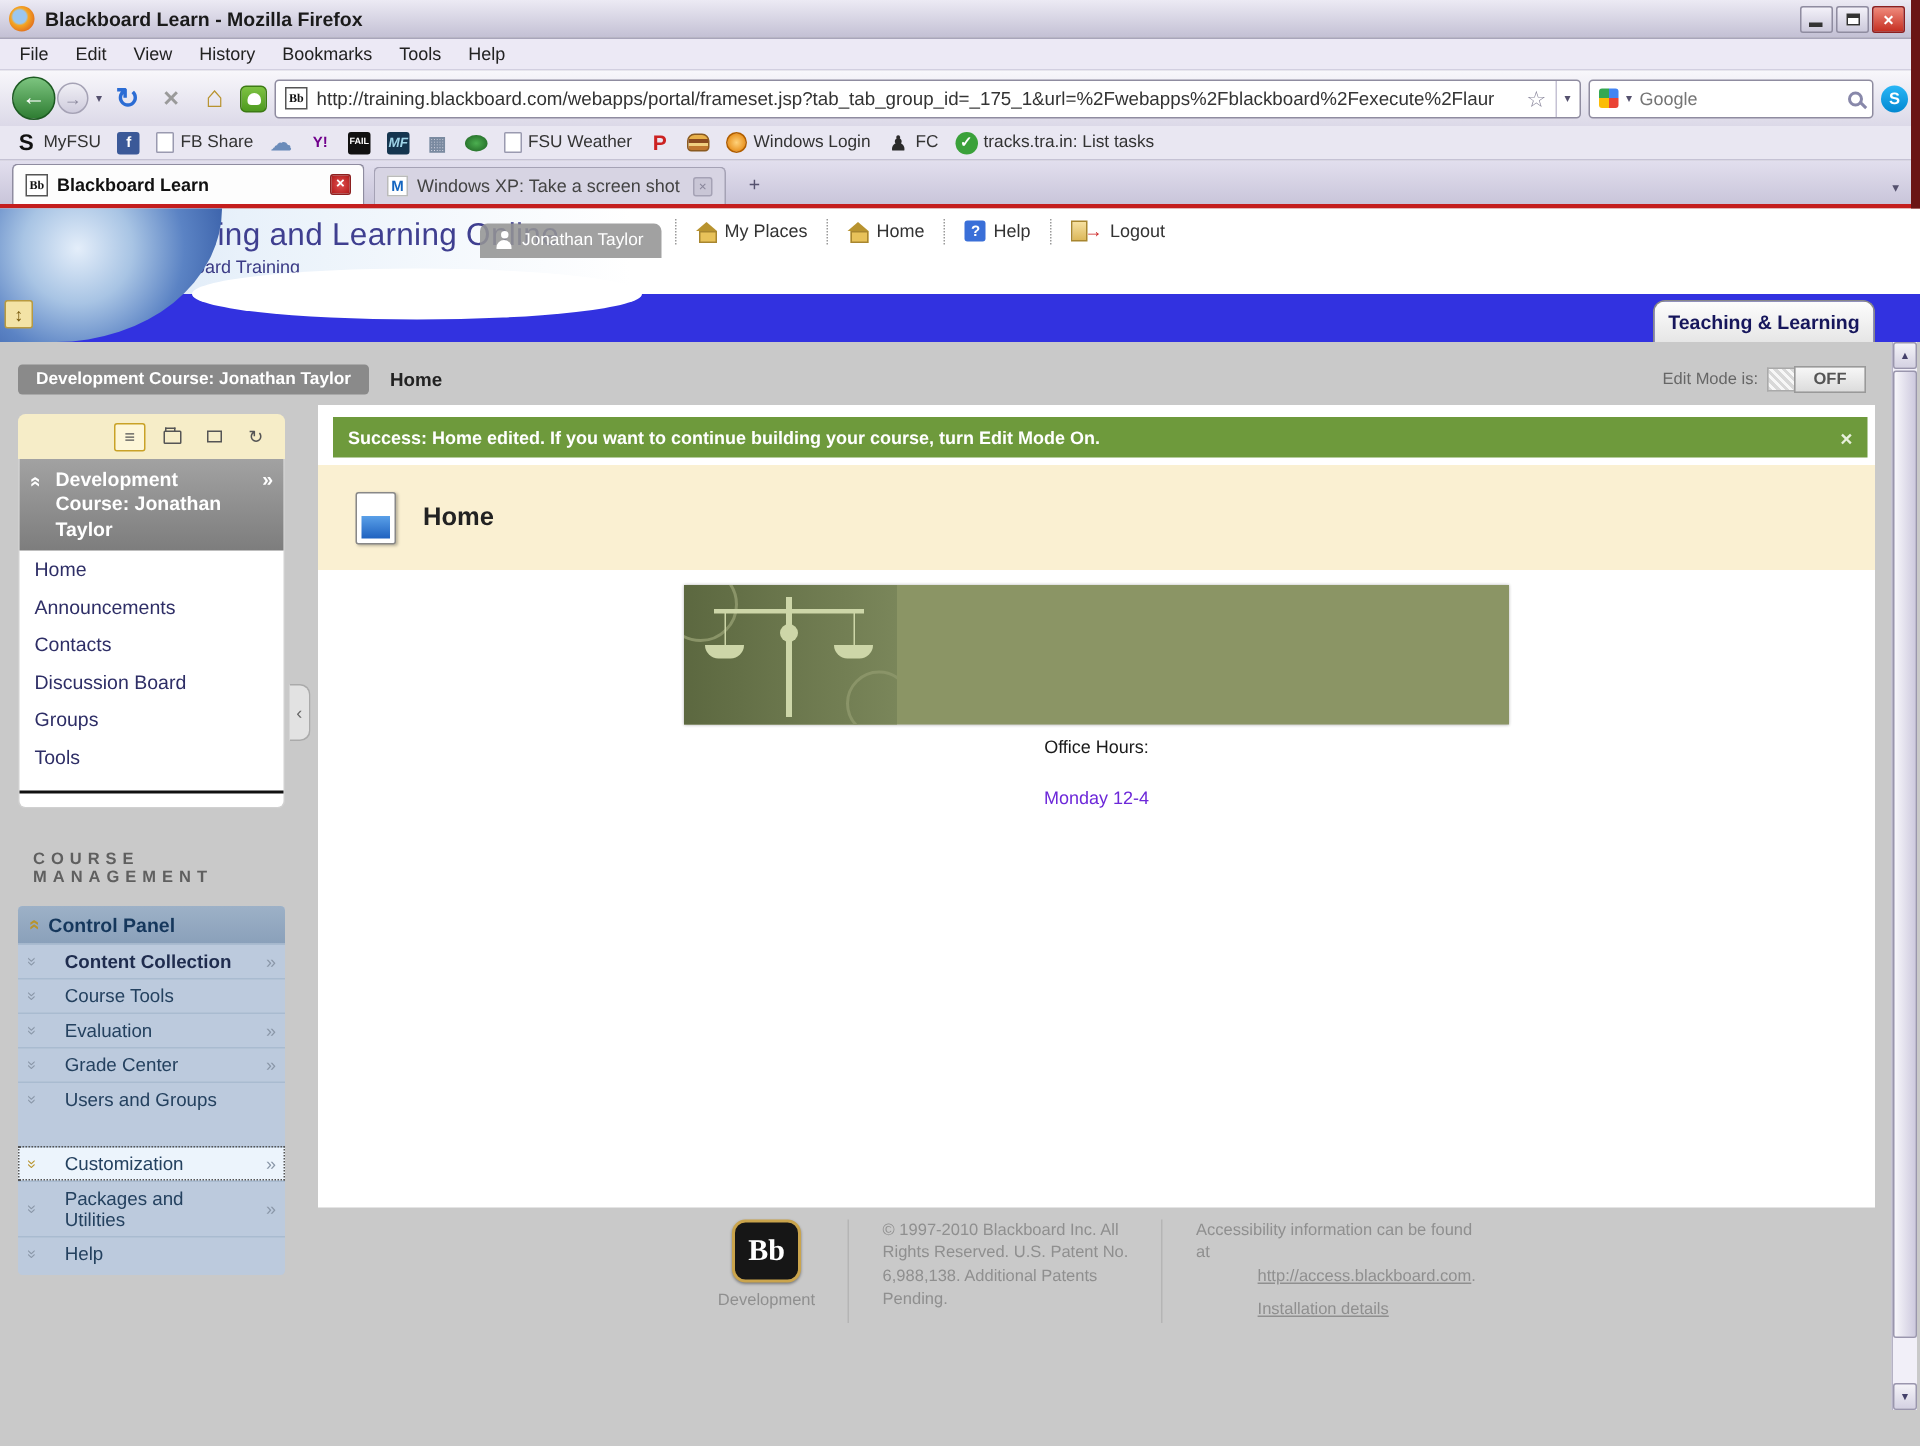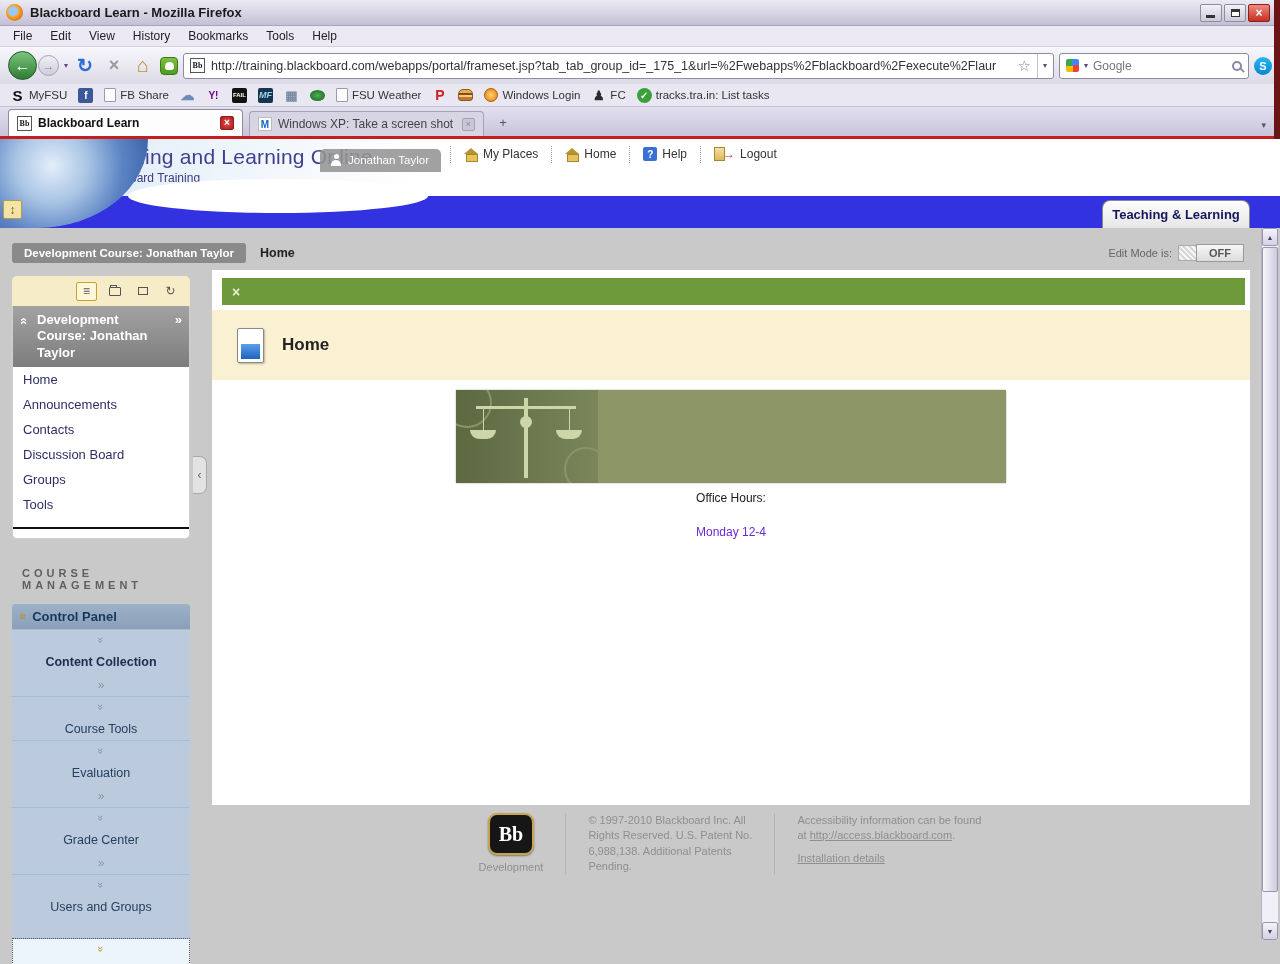--- a/index.html
+++ b/index.html
@@ -125,21 +125,21 @@
   .course-head .fwd { position:absolute; right:7px; top:6px; }
   .rot90 { display:inline-block; transform:rotate(90deg); }
   .menu-item { font-size:13px; color:#2e2e66; padding:5px 10px; }
   .menu-rule { border-top:2px solid #111; margin-top:10px; }
   .collapse-handle { position:absolute; left:193px; top:228px; width:14px; height:38px; background:#e2e2e2; border:1px solid #aaa; border-left:0; border-radius:0 7px 7px 0; color:#666; font-size:12px; display:flex; align-items:center; justify-content:center; }
 
   .cm-label { margin:28px 0 0 10px; font-size:11px; font-weight:bold; letter-spacing:4px; color:#5f5f5f; }
   .cpanel { margin-top:13px; background:#bccadd; border-radius:3px; padding-bottom:3px; }
   .cpanel-head { background:linear-gradient(#9db1c7,#8aa0ba); border-radius:3px 3px 0 0; font-weight:bold; font-size:13px; color:#15375c; padding:5px 8px; display:flex; align-items:center; gap:5px; }
   .gold { color:#b8942e; }
-  .cp-row { display:flex; align-items:center; gap:9px; font-size:12.5px; color:#24415f; padding:4px 6px; border-top:1px solid #a9bbd0;flex-direction:column; }
+  .cp-row { display:flex; align-items:center; gap:19px; font-size:12.5px; color:#24415f; padding:4px 6px; border-top:1px solid #a9bbd0; }
   .cp-row .chev { color:#8a97a8; font-size:11px; }
   .cp-row .lbl { flex:1; }
   .cp-row .arrow { color:#8a97a8; font-size:12px; }
   .cp-row.bold .lbl { font-weight:bold; color:#1f2c4e; }
   .cp-row.hl { background:#ecf4fc; outline:1px dotted #555; outline-offset:-1px;margin-top:20px; }
   .cp-row.hl .chev { color:#b8942e; }
 
   
   .main-panel { position:absolute; left:212px; top:42px; width:1038px; height:535px; background:#fff; }
   .successbar { margin:8px 5px 0 10px; height:27px; background:#6e9a3c; color:#fff; font-weight:bold; font-size:12px; display:flex; align-items:center; padding:0 10px; }
@@ -168,21 +168,21 @@
   .oh-value { text-align:center; font-size:12px; color:#6d28d9; margin-top:20px; }
 
   
   .bb-footer { position:absolute; left:212px; top:585px; width:1038px; display:flex; justify-content:center; align-items:flex-start; color:#8f8f8f; font-size:11px; }
   .f-col { padding:0 22px; }
   .f-div { border-left:1px solid #b5b5b5; align-self:stretch; }
   .bb-logo { width:46px; height:42px; background:#161616; border:2px solid #caa44c; border-radius:9px; color:#fff; font-family:"Liberation Serif",serif; font-weight:bold; font-size:20px; display:flex; align-items:center; justify-content:center; margin:0 auto; box-shadow:0 1px 2px rgba(0,0,0,.4); }
   .bb-logo-caption { text-align:center; margin-top:6px; }
   .f-copy { width:208px; line-height:1.4; }
   .f-access { width:230px; line-height:1.4; }
-  .f-link { color:#8f8f8f; text-decoration:underline; }
+  .f-link { color:#8f8f8f; text-decoration:underline;margin-left:41px; }
   .f-install { display:inline-block; margin-top:7px; }
 
   
   .vscroll { position:absolute; right:2px; top:0; width:17px; height:712px; background:#f1eff8; border-left:1px solid #b5b2c5; }
   .sbtn { position:absolute; left:0; width:16px; height:18px; background:linear-gradient(#f4f3f8,#d4d1e2); border:1px solid #9a96ad; border-radius:2px; font-size:7px; color:#44406a; display:flex; align-items:center; justify-content:center; }
   .sbtn.up { top:0; } .sbtn.down { bottom:0; }
   .sthumb { position:absolute; left:0; top:19px; width:16px; height:645px; background:linear-gradient(90deg,#f8f7fb,#cdc9de); border:1px solid #9a96ad; border-radius:2px; }
   .statusbar { height:24px; background:linear-gradient(#f2f1f4,#dcdbe2); border-top:1px solid #8f8ca0; display:flex; align-items:center; padding-left:6px; font-size:12px; color:#222; }
 </style>
 </head>
@@ -428,20 +428,21 @@
           <span class="chev rot90">»</span>
           <span class="lbl">Help</span>
         </div>
       </div>
     </div>
 
     <div class="collapse-handle">‹</div>
 
     <div class="main-panel">
       <div class="successbar">
+        <span class="msg">Success: Home edited. If you want to continue building your course, turn Edit Mode On.</span>
         <span class="x">×</span>
       </div>
       <div class="content-head">
         <span class="doc"></span>
         <span class="page-title">Home</span>
       </div>
       <div class="banner">
         <span class="statue">
           <span class="sc-beam"></span>
             <span class="sc-pole"></span>

